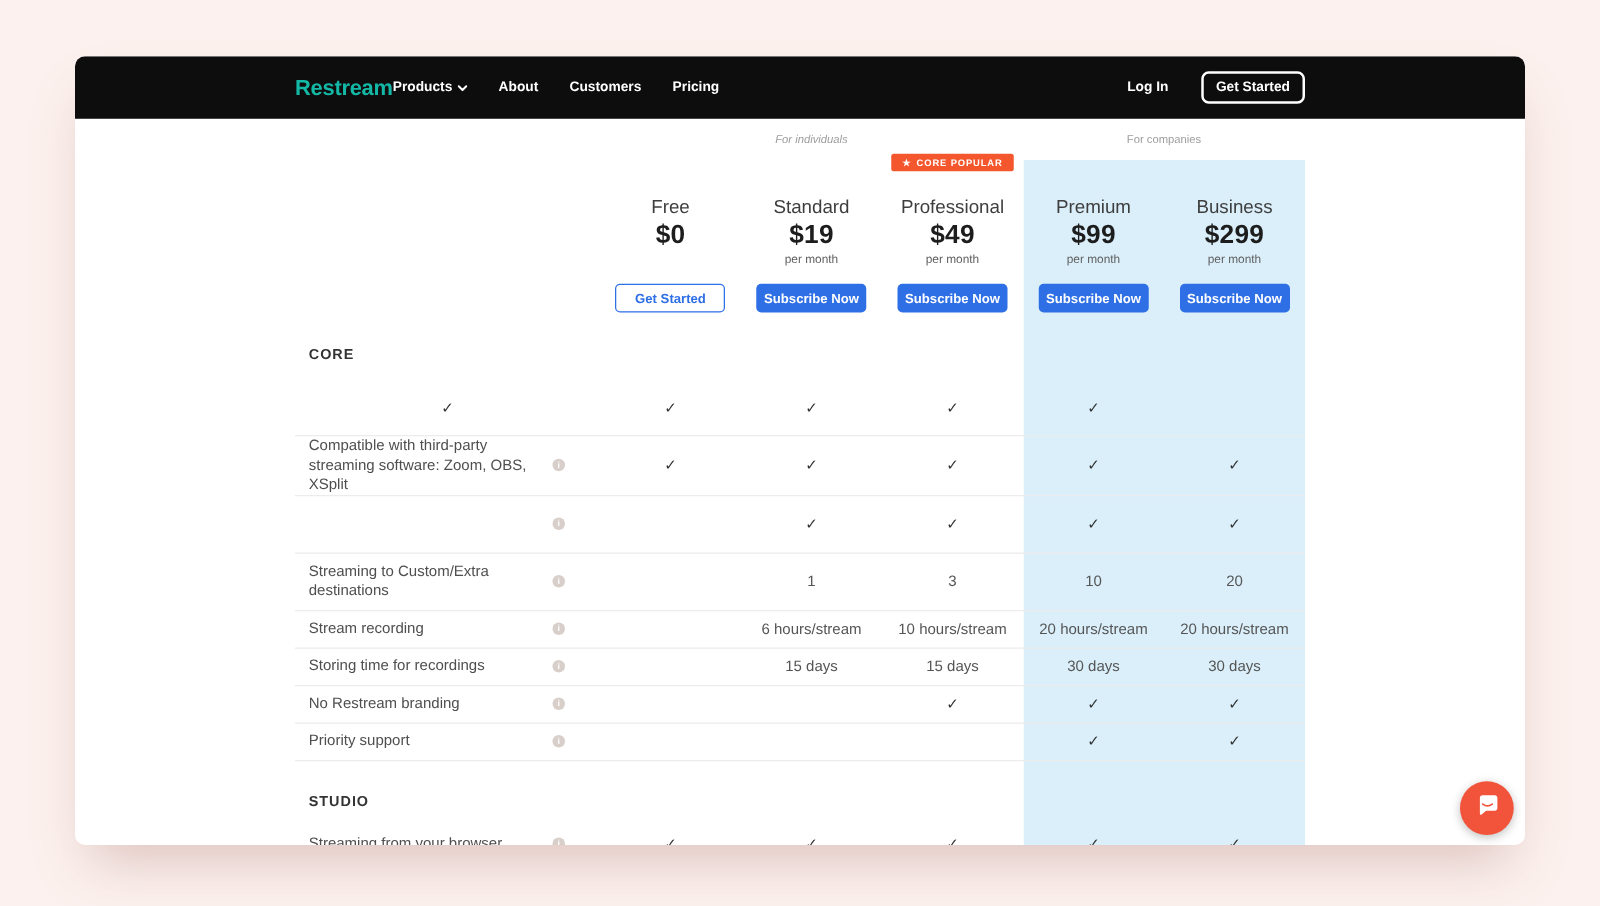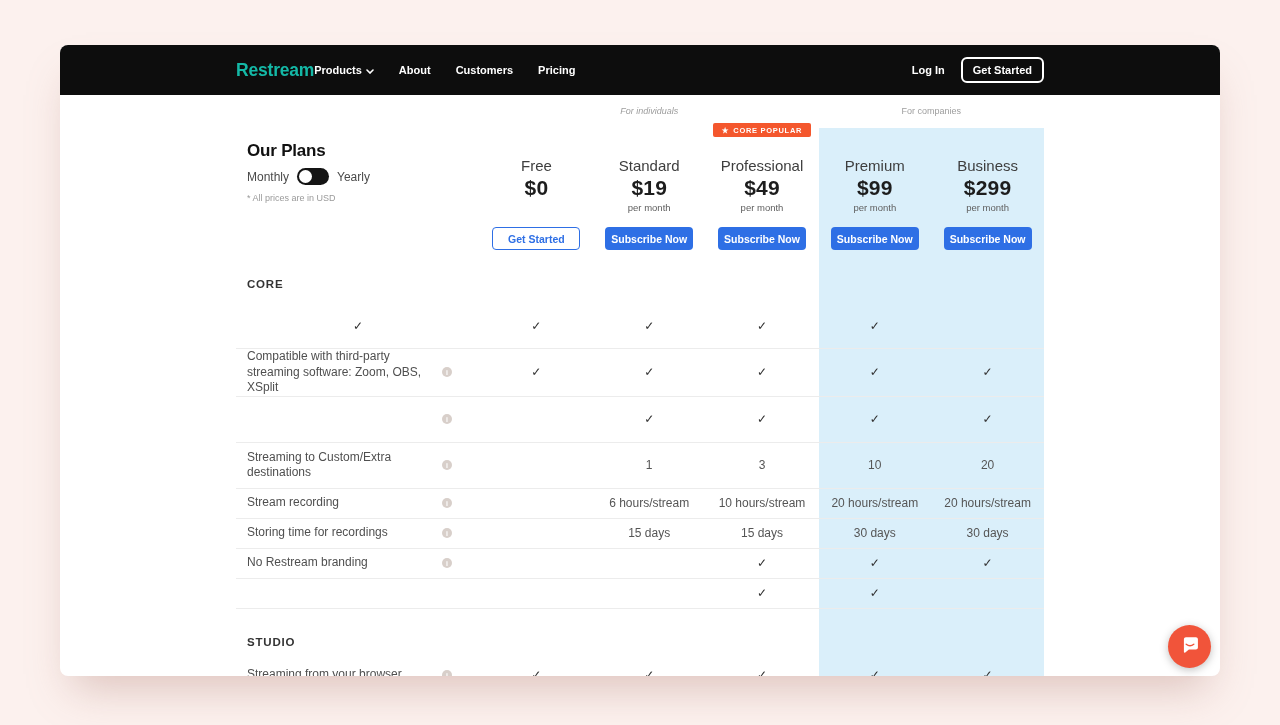--- a/index.html
+++ b/index.html
@@ -10,21 +10,21 @@
           background:#fff; border-radius:8px; overflow:hidden;
           box-shadow:0 24px 40px -12px rgba(185,140,130,.45); }
 
   
   .nav { height:50px; background:#0d0d0d; display:flex; align-items:center; }
   .nav-inner { width:808px; margin:0 auto; display:flex; align-items:center; }
   .logo { color:#14b8a6; font-size:17.5px; font-weight:800; letter-spacing:-.2px; cursor:pointer; }
   .nav-links { display:flex; gap:25px; }
   .nav-link { color:#fff; font-size:11px; font-weight:700; cursor:pointer; display:flex; align-items:center; gap:4px; }
   .nav-spacer { flex:1; }
-  .login { color:#fff; font-size:11px; font-weight:700; margin-right:16px; cursor:pointer; }
+  .login { color:#fff; font-size:11px; font-weight:700; margin-right:26px; cursor:pointer; }
   .gs-btn { border:2px solid #fff; border-radius:6px; background:transparent; color:#fff;
             font-size:11px; font-weight:700; padding:5px 10px; cursor:pointer;
             font-family:"Liberation Sans", sans-serif; }
 
   
   .content { position:relative; height:581px; overflow:hidden; }
   .container { width:808px; margin:0 auto; position:relative; height:100%; }
   .blue-panel { position:absolute; left:583px; top:33px; bottom:0; width:225px;
                 background:var(--hl,#daeffa); z-index:0; }
 
@@ -95,31 +95,20 @@
       <div class="nav-spacer"></div>
       <span class="login">Log In</span>
       <button class="gs-btn">Get Started</button>
     </div>
   </nav>
 
   <div class="content">
     <div class="container">
       <div class="blue-panel"></div>
 
-      <div class="ourplans">
-        <h1>Our Plans</h1>
-        <div class="toggle-row">
-          <span class="toggle-label">Monthly</span>
-          <div class="toggle">
-              <div class="knob"></div>
-            </div>
-          <span class="toggle-label">Yearly</span>
-        </div>
-        <div class="note">* All prices are in USD</div>
-      </div>
 
       <div class="grid group-row">
         <div></div>
         <div class="group-label gl-ind">For individuals</div>
         <div class="group-label gl-com">For companies</div>
       </div>
 
       <div class="grid plan-row" id="plan-row">
         <div></div>
       <div class="plan-cell">
@@ -236,20 +225,24 @@
               <span class="flabel">No Restream branding</span>
               <span class="info">i</span>
             </div>
             <div class="vcell"></div>
             <div class="vcell"></div>
             <div class="vcell"><span class="check">✓</span></div>
             <div class="vcell"><span class="check">✓</span></div>
             <div class="vcell"><span class="check">✓</span></div>
           </div>
           <div class="grid frow">
+            <div class="fl-cell">
+              <span class="flabel">Priority support</span>
+              <span class="info">i</span>
+            </div>
             <div class="vcell"></div>
             <div class="vcell"></div>
             <div class="vcell"></div>
             <div class="vcell"><span class="check">✓</span></div>
             <div class="vcell"><span class="check">✓</span></div>
           </div>
           <div class="sec-head later">STUDIO</div>
           <div class="grid frow">
             <div class="fl-cell">
               <span class="flabel">Streaming from your browser</span>

